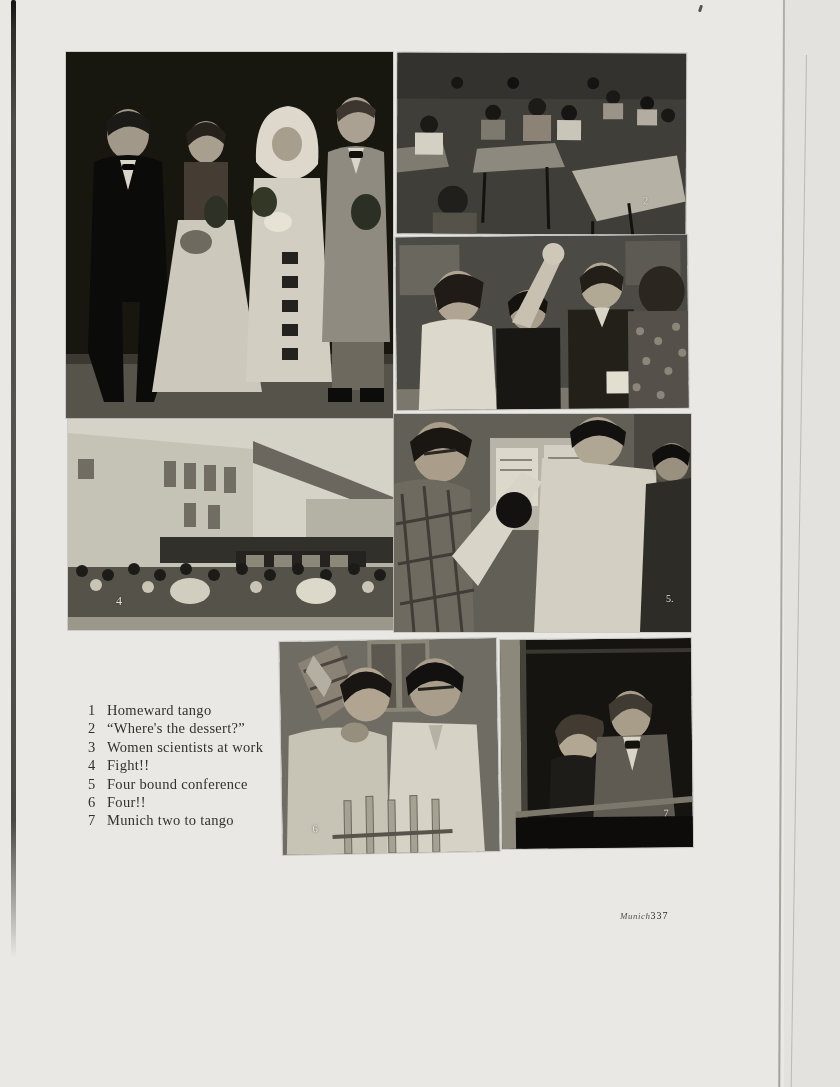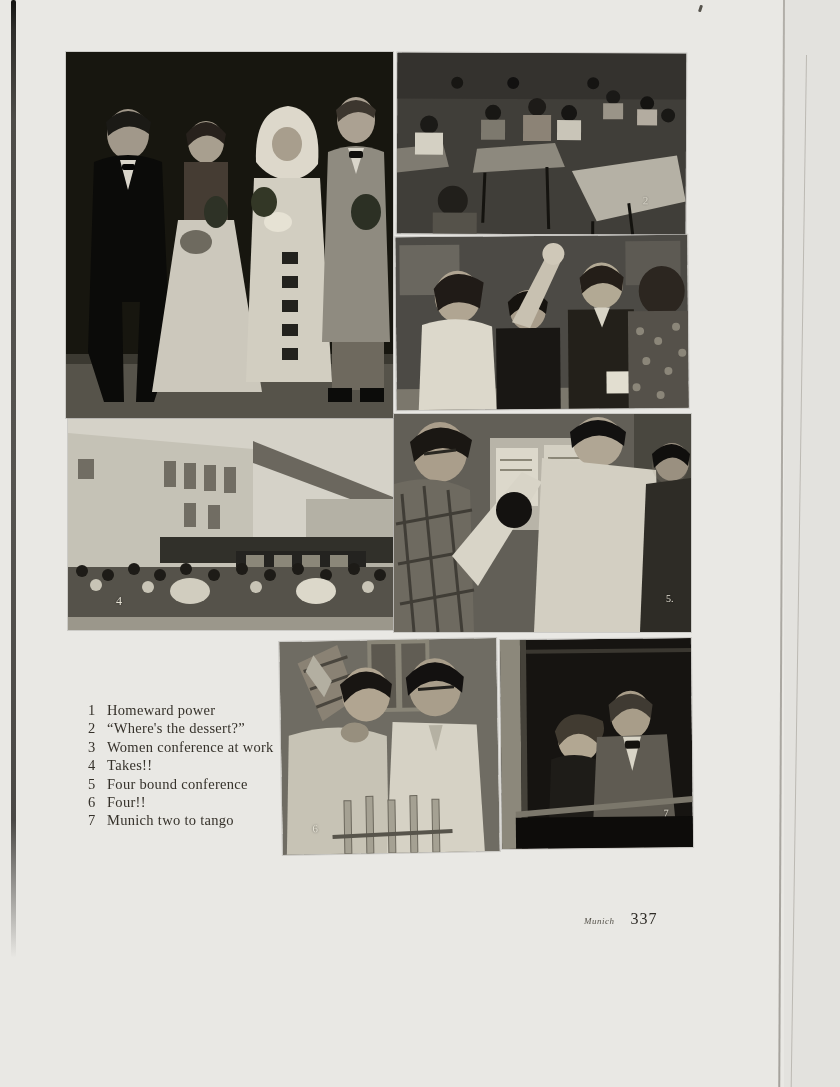--- a/index.html
+++ b/index.html
@@ -49,24 +49,24 @@
   
   .captions{
     position:absolute;left:88px;top:701px;width:230px;
     color:#35312a;font-size:14.5px;letter-spacing:.3px;
   }
   .cap-row{display:flex;line-height:18.4px;}
   .cap-num{width:19px;flex:none;}
   .cap-text{flex:1;}
   
   .footer{
-    position:absolute;left:584px;top:910px;display:flex;align-items:baseline;gap:16px;
+    position:absolute;left:620px;top:910px;display:flex;align-items:baseline;gap:0;
   }
   .footer .place{font-style:italic;font-size:9px;color:#56524a;letter-spacing:.5px;}
-  .footer .pagenum{font-size:16px;color:#2f2c27;letter-spacing:1px;}
+  .footer .pagenum{font-size:10px;color:#2f2c27;letter-spacing:1px;}
 </style>
 </head>
 <body>
 
 <div class="gutter-line"></div>
 <div class="right-margin"></div>
 <div class="page-edge-line"></div>
 <div class="page-edge-line2"></div>
 <div class="speck"></div>
 
@@ -359,33 +359,33 @@
     </g>
     <polygon points="14,172 191,158 191,164 14,178" fill="#7b776b"></polygon>
     <rect x="14" y="178" width="177" height="31" fill="#0d0c0a"></rect>
   </svg>
   <span class="ph-num" style="left:162px;top:170px;font-size:10px;">7</span>
 </figure>
 
 <div class="captions">
   <div class="cap-row">
     <span class="cap-num">1</span>
-    <span class="cap-text">Homeward power</span>
+    <span class="cap-text">Homeward tango</span>
   </div>
   <div class="cap-row">
     <span class="cap-num">2</span>
     <span class="cap-text">“Where's the dessert?”</span>
   </div>
   <div class="cap-row">
     <span class="cap-num">3</span>
-    <span class="cap-text">Women conference at work</span>
+    <span class="cap-text">Women scientists at work</span>
   </div>
   <div class="cap-row">
     <span class="cap-num">4</span>
-    <span class="cap-text">Takes!!</span>
+    <span class="cap-text">Fight!!</span>
   </div>
   <div class="cap-row">
     <span class="cap-num">5</span>
     <span class="cap-text">Four bound conference</span>
   </div>
   <div class="cap-row">
     <span class="cap-num">6</span>
     <span class="cap-text">Four!!</span>
   </div>
   <div class="cap-row">

